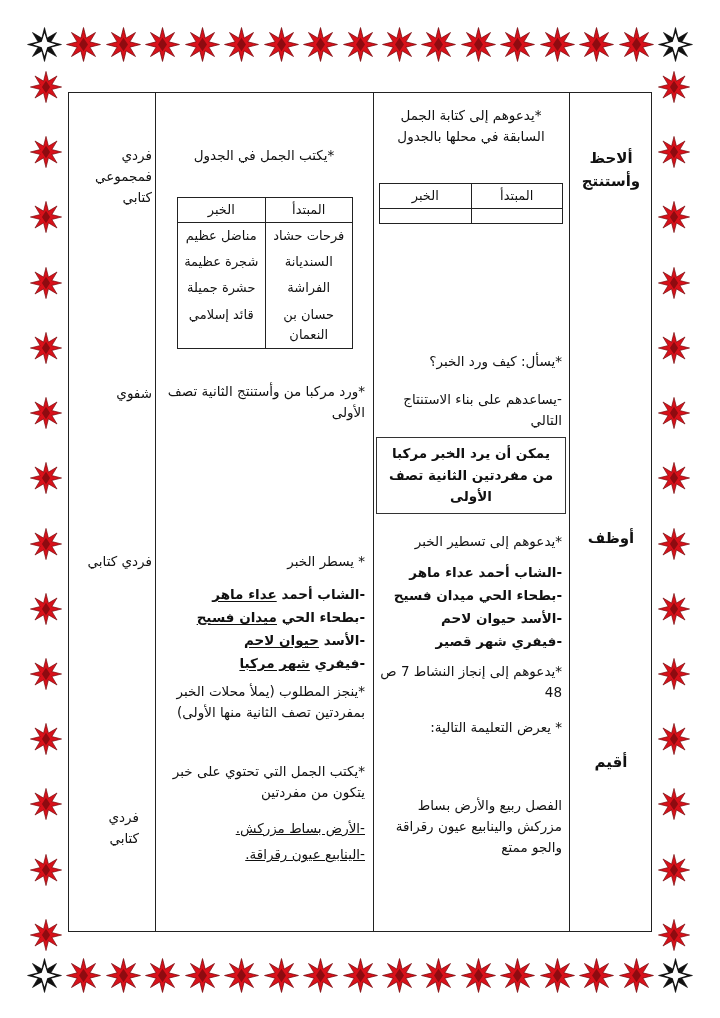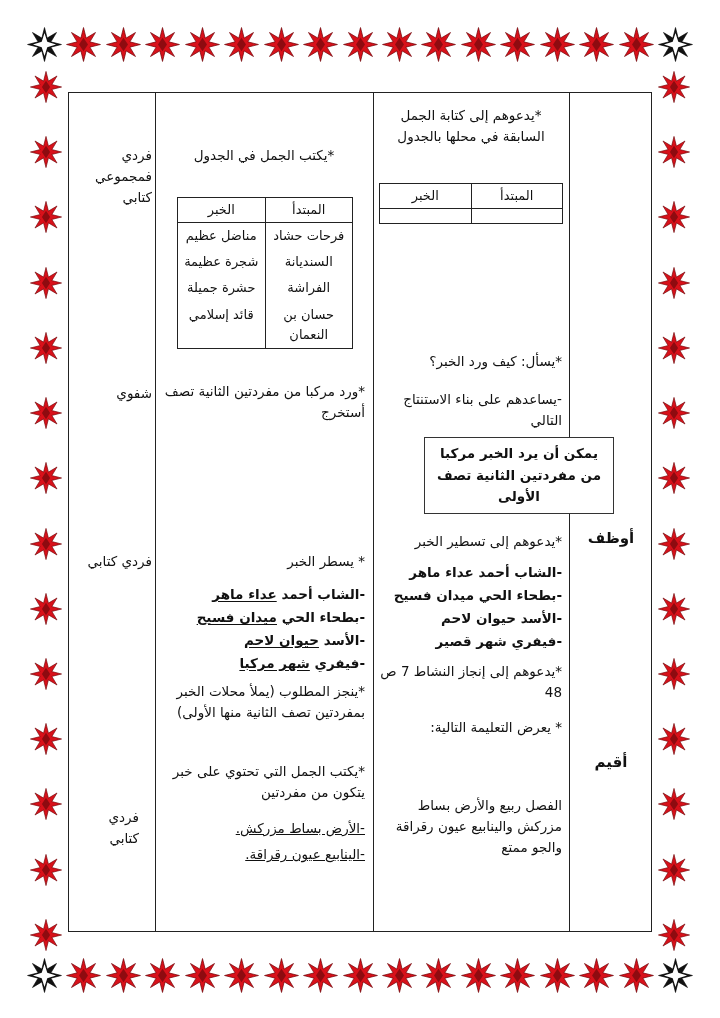--- a/index.html
+++ b/index.html
@@ -28,21 +28,21 @@
   .c-phase { left:500px; width:84px; text-align:center; font-weight:bold; font-size:15px; line-height:1.5; }
   .c-teacher { left:306px; width:192px; text-align:right; padding:0 5px; }
   .c-student { left:88px; width:214px; text-align:right; padding:0 6px; }
   .c-mode { left:0; width:86px; text-align:right; padding:0 3px; }
   .center { text-align:center; }
 
   .list div { line-height:1.7;font-weight:bold; }
   .gap-list div { line-height:1.95;text-decoration:underline; }
 
   .concl-box { left:307px; width:190px; border:1.4px solid #333; font-weight:bold;
-               text-align:center; padding:5px 6px; line-height:1.6; background:#fff;margin-left:48px; }
+               text-align:center; padding:5px 6px; line-height:1.6; background:#fff; }
 
   .mini-table { position:absolute; border-collapse:collapse; font-size:13px; background:#fff; border:1.2px solid #222; }
   .mini-table th { border-bottom:1.1px solid #222; font-weight:normal; text-align:center; padding:2px 4px; height:20px; }
   .mini-table th:first-child, .mini-table td:first-child { border-left:1.1px solid #222; }
   .mini-table td { vertical-align:top; text-align:center; padding:3px 4px; line-height:1.55; }
   .mini-table th { width:50%; }
   .empty-row td { height:15px; }
 
   .u { text-decoration:underline; text-underline-offset:2px; }
 </style>
@@ -430,20 +430,21 @@
           <polygon points="12,7.6 14.9,12 12,16.4 9.1,12" fill="#8e0b10"></polygon>
         </svg>
       </span>
     </div>
 
   <div class="main-table">
     <div class="vline" style="left:86px"></div>
     <div class="vline" style="left:304px"></div>
     <div class="vline" style="left:500px"></div>
 
+    <div class="blk c-phase" style="top:54px">ألاحظ وأستنتج</div>
     <div class="blk c-phase" style="top:434px">أوظف</div>
     <div class="blk c-phase" style="top:658px">أقيم</div>
 
     <div class="blk c-teacher center" style="top:12px">*يدعوهم إلى كتابة الجمل السابقة في محلها بالجدول</div>
 
     <table class="mini-table" style="left:310px; top:90px; width:184px;">
       <thead>
         <tr>
           <th>المبتدأ</th>
           <th>الخبر</th>
@@ -501,21 +502,21 @@
           <td>الفراشة</td>
           <td>حشرة جميلة</td>
         </tr>
         <tr>
           <td>حسان بن النعمان</td>
           <td>قائد إسلامي</td>
         </tr>
       </tbody>
     </table>
 
-    <div class="blk c-student" style="top:288px">*ورد مركبا من مفردتين الثانية تصف أستخرج</div>
+    <div class="blk c-student" style="top:288px">*ورد مركبا من وأستنتج الثانية تصف الأولى</div>
 
     <div class="blk c-student" style="top:458px">* يسطر الخبر</div>
 
     <div class="blk c-student list" style="top:490px">
       <div><span>-الشاب أحمد </span><span class="u">عداء ماهر</span></div>
       <div><span>-بطحاء الحي </span><span class="u">ميدان فسيح</span></div>
       <div><span>-الأسد </span><span class="u">حيوان لاحم</span></div>
       <div><span>-فيفري </span><span class="u">شهر مركبا</span></div>
     </div>
 

